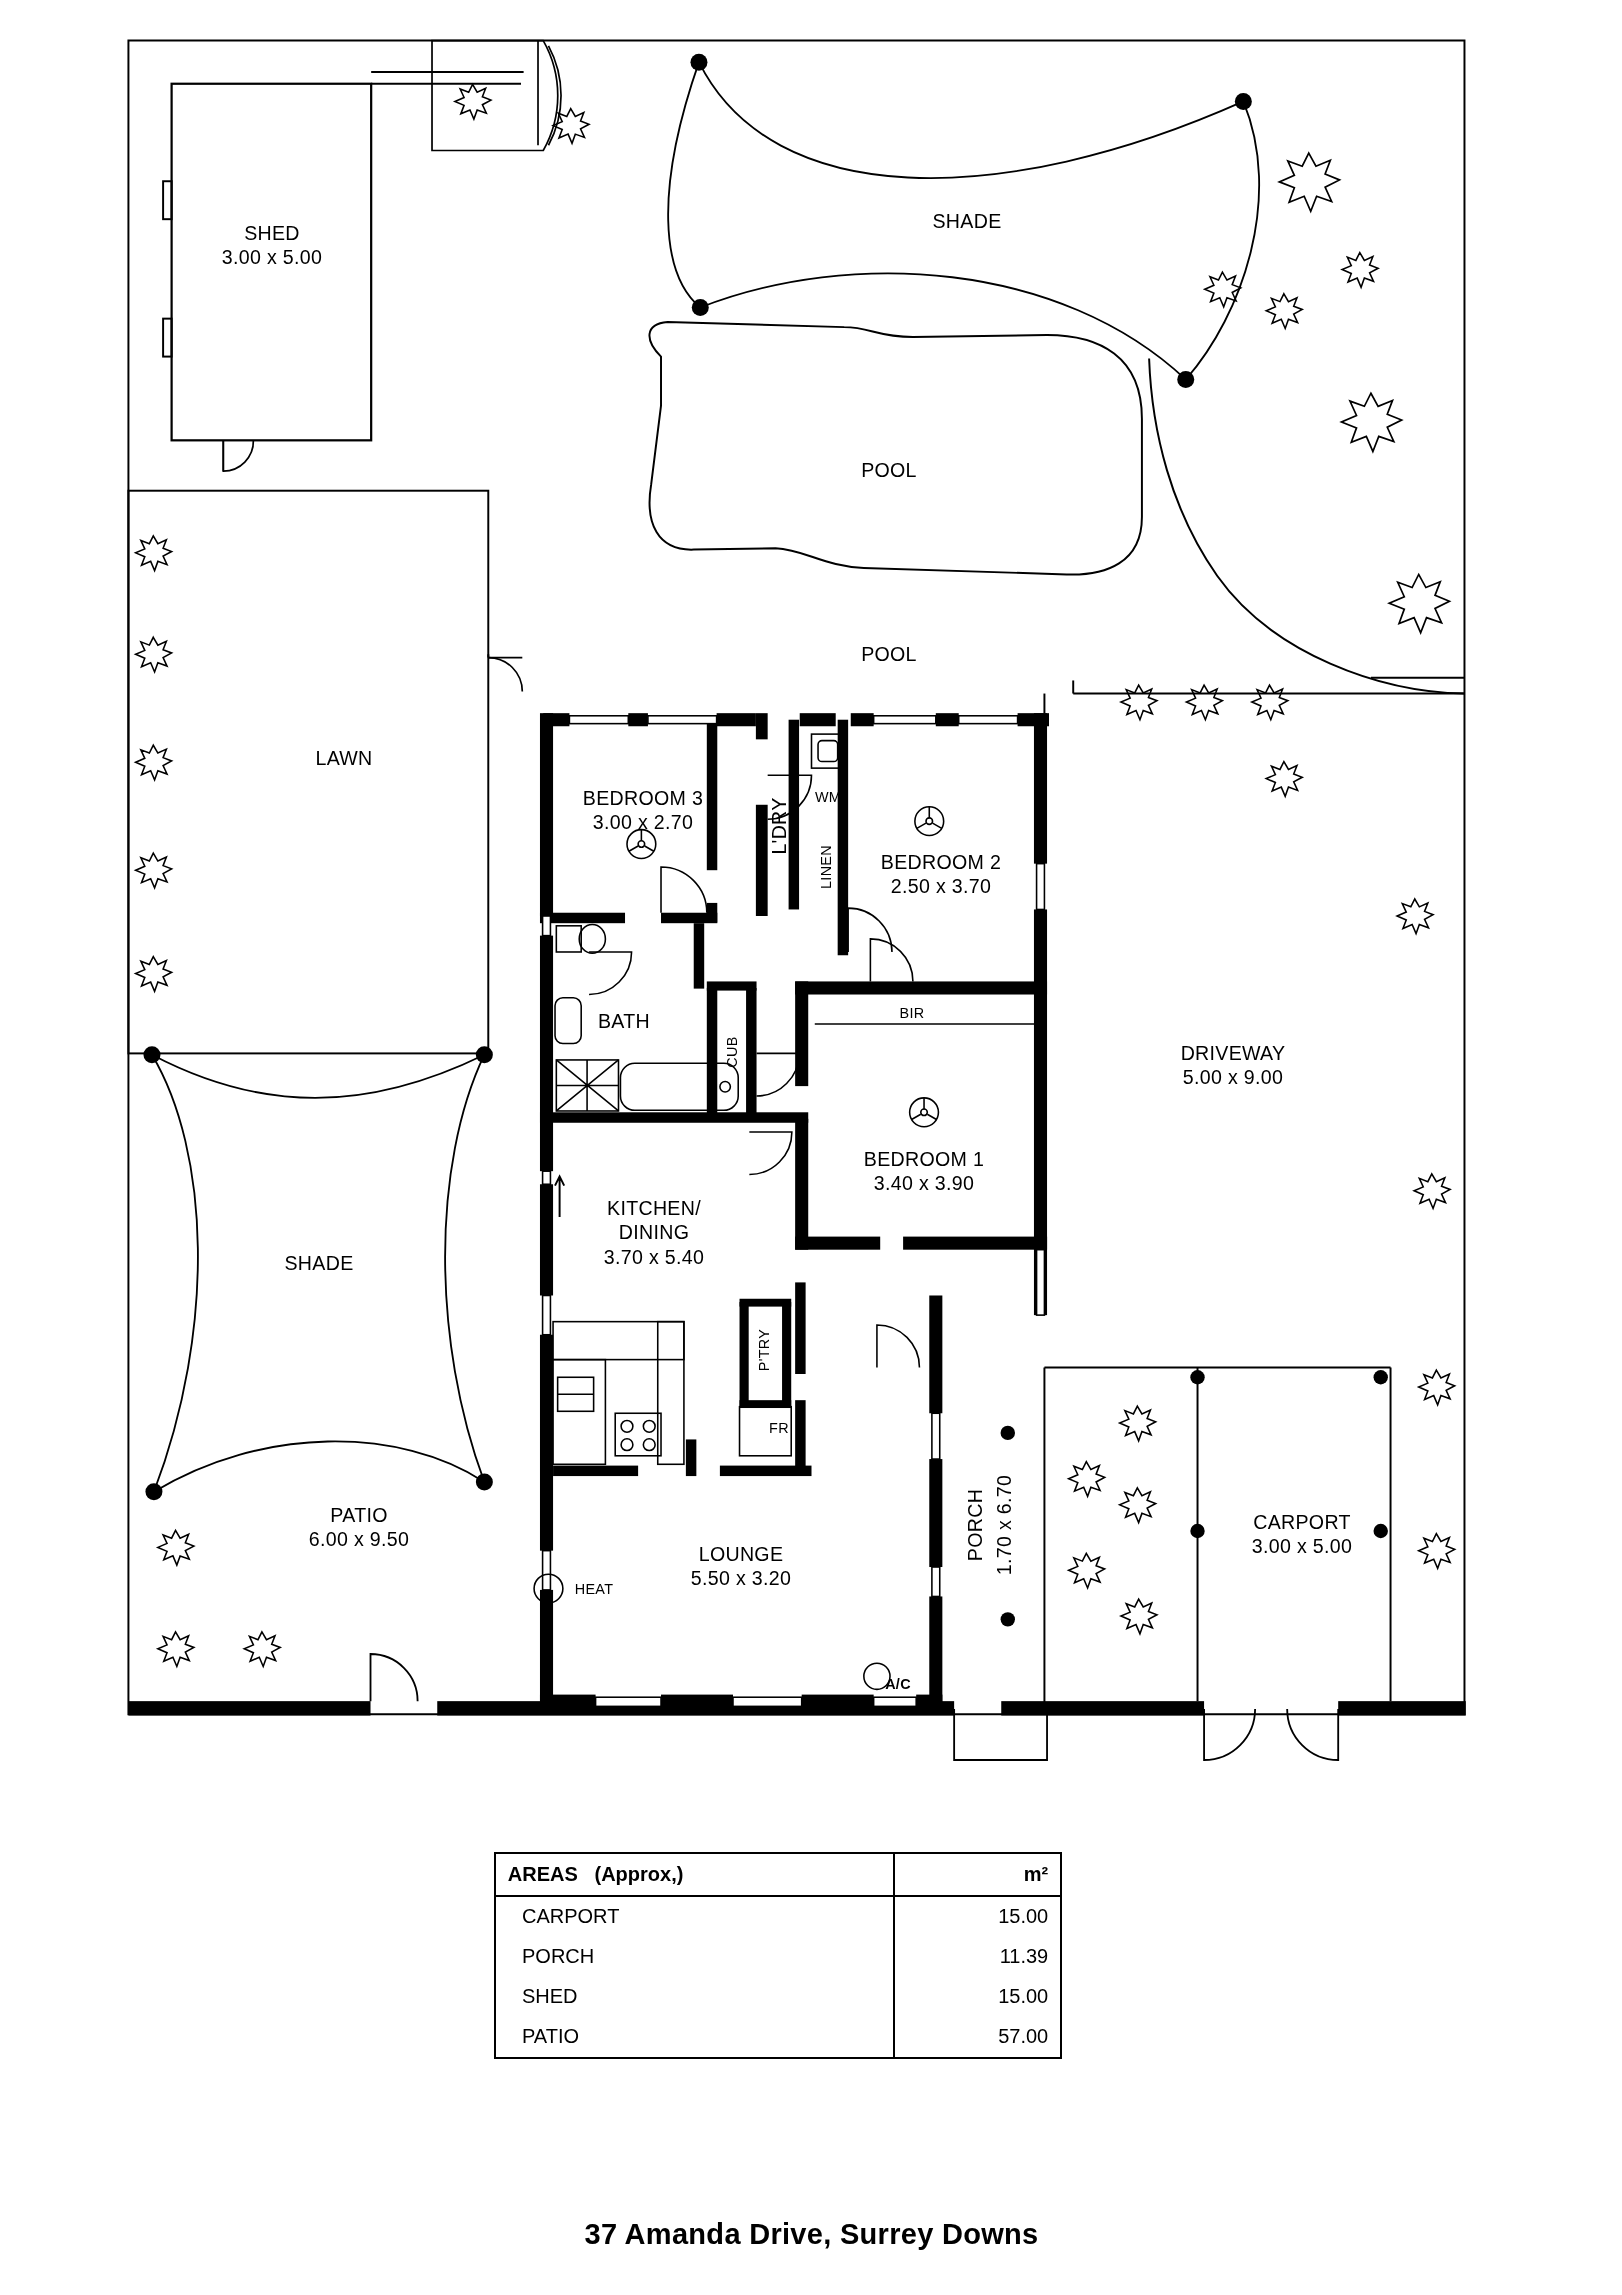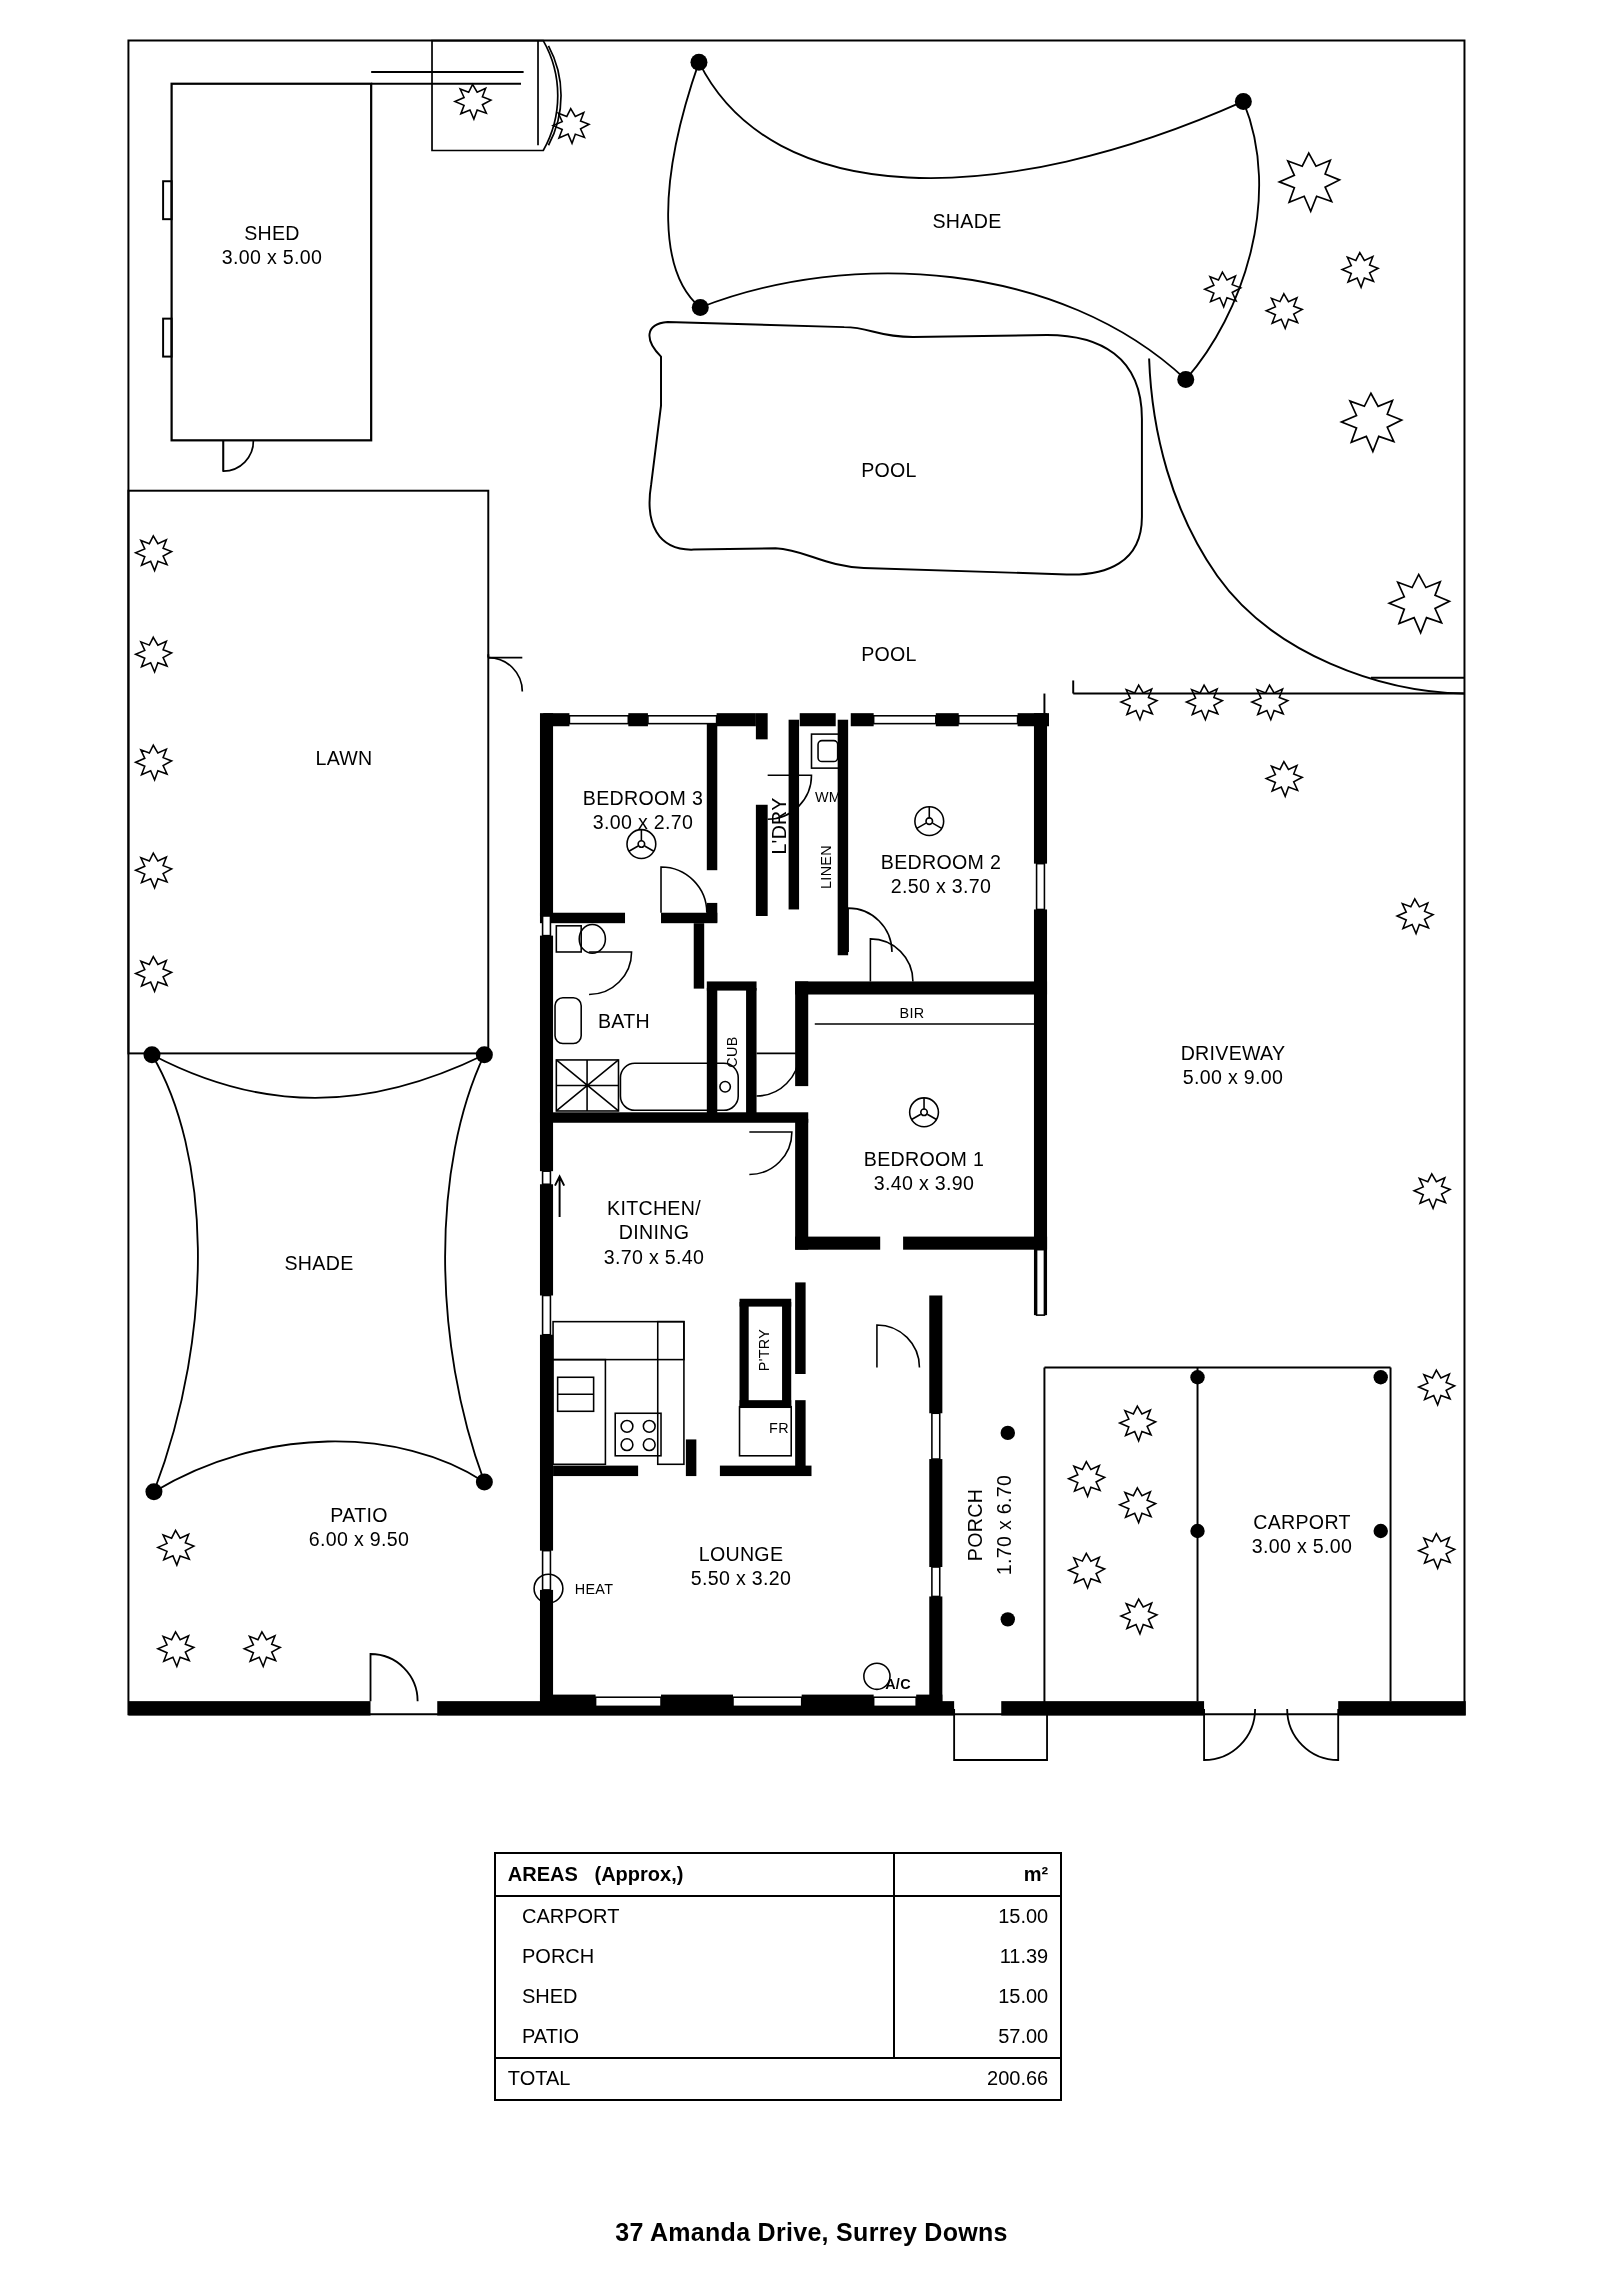--- a/index.html
+++ b/index.html
@@ -76,21 +76,21 @@
   #areas .total .lblcell { padding-left: 11.8px; }
   #areas .rowlabel { padding-left: 26px; }
   #areas .hdrlabel { padding-left: 11.8px; }
   #areas .sub { font-weight: bold; }
   #title {
     position: absolute;
     left: 0;
     top: 2218px;
     width: 1623px;
     text-align: center;
-    font-size: 25px;
+    font-size: 29px;
     font-weight: bold;
     letter-spacing: 0.3px;
   }
 </style>
 </head>
 <body>
 
 <div id="page">
 
   <svg class="plan" viewBox="0 0 2480 2800">
@@ -480,24 +480,20 @@
           <td class="num">11.39</td>
         </tr>
         <tr>
           <td class="rowlabel">SHED</td>
           <td class="num">15.00</td>
         </tr>
         <tr>
           <td class="rowlabel">PATIO</td>
           <td class="num">57.00</td>
         </tr>
-        <tr class="total">
-          <td class="lblcell">TOTAL</td>
-          <td class="num">200.66</td>
-        </tr>
       </tbody>
     </table>
   </div>
 
   <div id="title">37 Amanda Drive, Surrey Downs</div>
 
 </div>
 
 
 </body></html>

